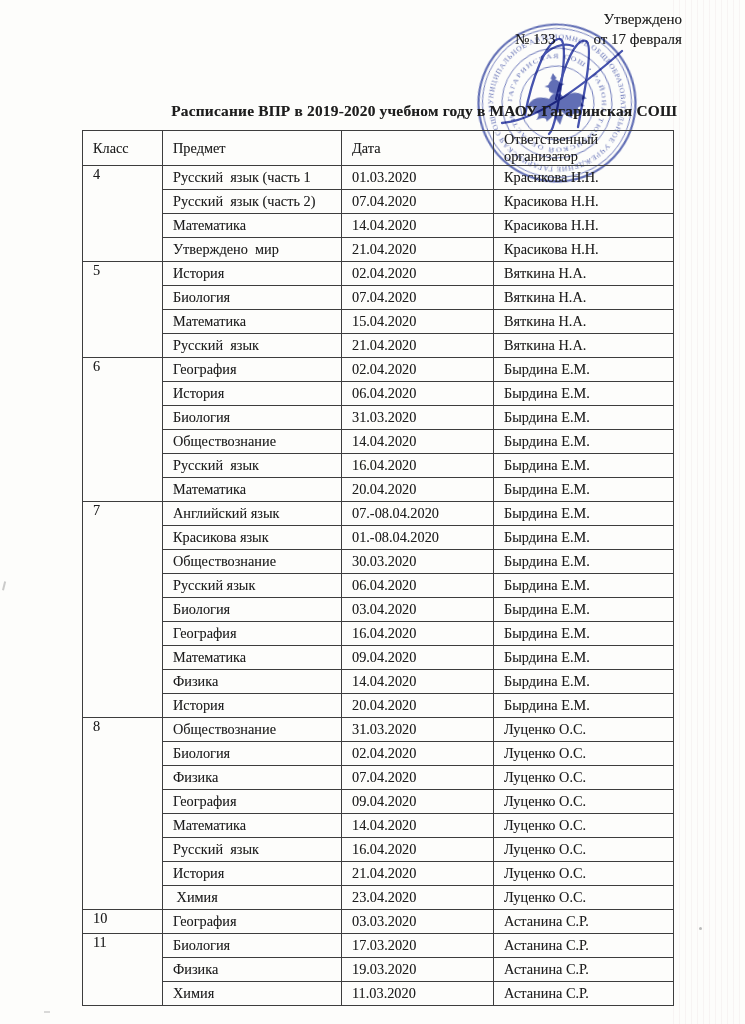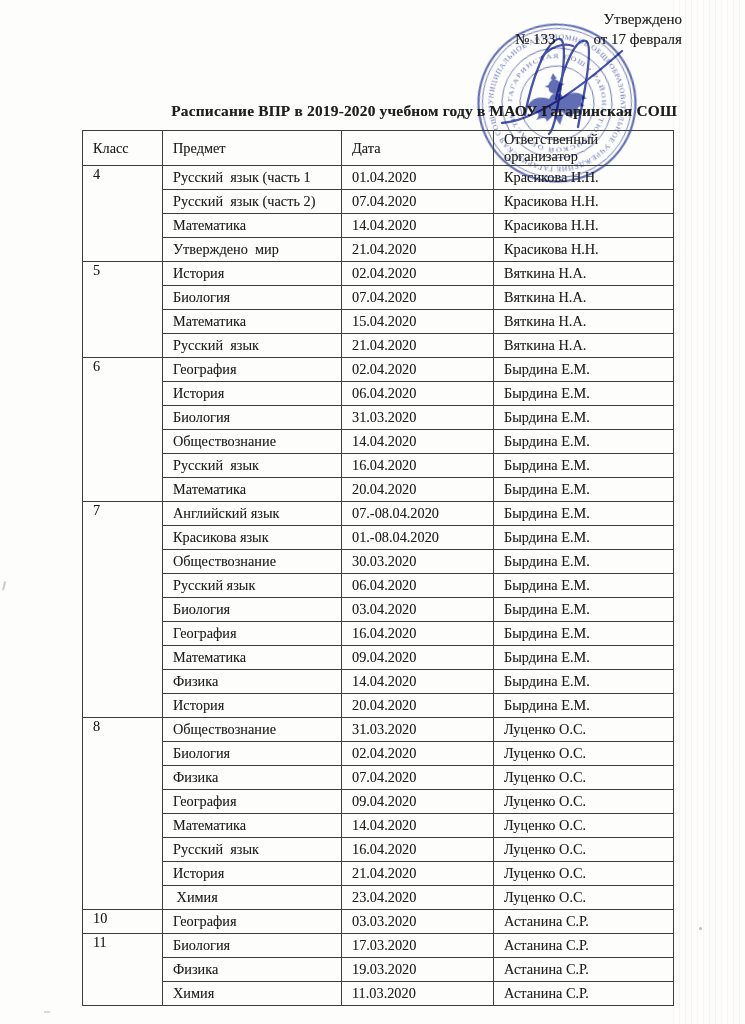--- a/index.html
+++ b/index.html
@@ -150,21 +150,21 @@
           <th>Класс</th>
           <th>Предмет</th>
           <th>Дата</th>
           <th>Ответственный организатор</th>
         </tr>
       </thead>
       <tbody>
           <tr>
             <td class="class-cell" rowspan="4">4</td>
             <td class="subject-cell">Русский  язык (часть 1</td>
-            <td class="date-cell">01.04.2020</td>
+            <td class="date-cell">01.03.2020</td>
             <td class="organizer-cell">Красикова Н.Н.</td>
           </tr>
           <tr>
             <td class="subject-cell">Русский  язык (часть 2)</td>
             <td class="date-cell">07.04.2020</td>
             <td class="organizer-cell">Красикова Н.Н.</td>
           </tr>
           <tr>
             <td class="subject-cell">Математика</td>
             <td class="date-cell">14.04.2020</td>

